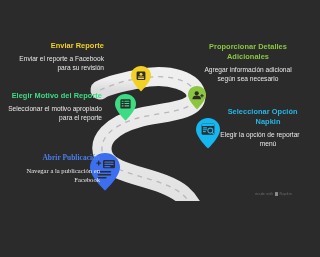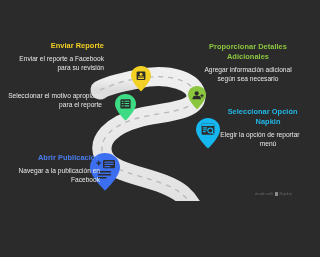--- a/index.html
+++ b/index.html
@@ -39,21 +39,21 @@
     color: #e8e8e8;
     margin: 0;
     font-weight: normal;
   }
   .align-right { text-align: right; }
   .align-left  { text-align: center; }
 
   
   #step-enviar     { left: 8px;   top: 41px;  }
   #step-motivo     { left: 6px;   top: 91px;  }
-  #step-abrir      { left: 4px;   top: 153px; }
+  #step-abrir      { left: 4px;   top: 153px; font-family: Liberation Serif, serif; }
   #step-detalles   { left: 200px; top: 42px;  }
   #step-opcion     { left: 220px; top: 107px; }
 
   .pin {
     position: absolute;
     width: 0; height: 0;
   }
   .pin svg { display: block; overflow: visible; }
 
   #pin-yellow  { left: 131px; top: 66px; }
@@ -180,20 +180,21 @@
       <rect x="8.0" y="7.6" width="1.3" height="5.0" rx="0.6" fill="#2b2b2b"></rect>
     </svg>
   </div>
 
   <div class="step align-right" id="step-enviar">
     <p class="step-title" style="color:#f2d024">Enviar Reporte</p>
     <p class="step-desc">Enviar el reporte a Facebook para su revisión</p>
   </div>
 
   <div class="step align-right" id="step-motivo">
+    <p class="step-title" style="color:#3ddc84">Elegir Motivo del Reporte</p>
     <p class="step-desc">Seleccionar el motivo apropiado para el reporte</p>
   </div>
 
   <div class="step align-right" id="step-abrir">
     <p class="step-title" style="color:#4a7ef0">Abrir Publicación</p>
     <p class="step-desc">Navegar a la publicación en Facebook</p>
   </div>
 
   <div class="step align-left" id="step-detalles">
     <p class="step-title" style="color:#8cc63f">Proporcionar Detalles Adicionales</p>

